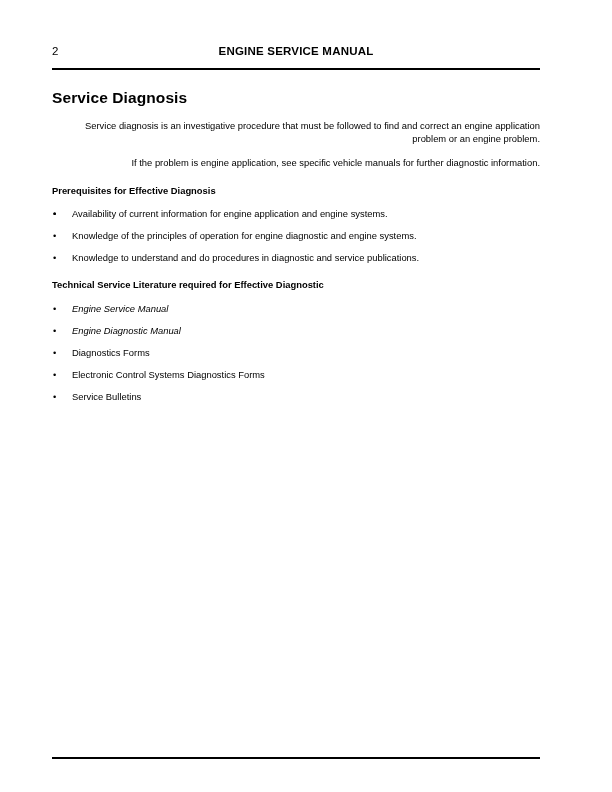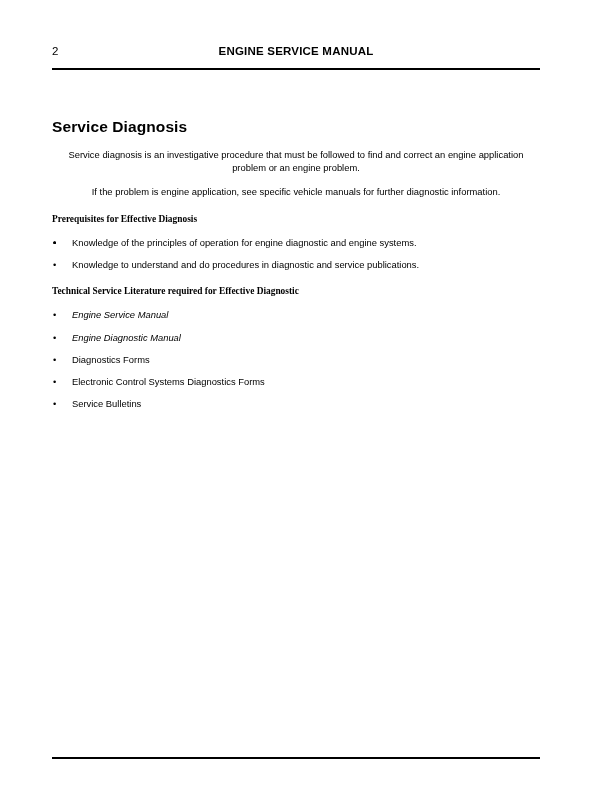--- a/index.html
+++ b/index.html
@@ -67,47 +67,46 @@
     top: 68px;
   }
   .footer-rule {
     position: absolute;
     left: 52px;
     top: 757px;
   }
 
   
   .doc-body {
-    margin-top: 33px;
+    margin-top: 4px;
   }
   h1.section-title {
     font-size: 15.5px;
     line-height: 19px;
     font-weight: bold;
     margin: 0 0 12px 0;
     letter-spacing: 0.1px;
   }
   p.para {
     font-size: 9.4px;
     line-height: 13.2px;
     margin: 0 0 11px 0;
-    text-align: center;
+    text-align: right;
   }
   p.para:last-child {
     margin-bottom: 0;
   }
   .italic {
     font-style: italic;
   }
   h2.subhead {
     font-size: 9.4px;
     line-height: 13.2px;
     font-weight: bold;
     margin: 14px 0 10px 0;
-    font-family: Liberation Serif, serif;
   }
   ul.bullets {
     list-style: none;
     margin: 0;
     padding: 0;
   }
   ul.bullets li {
     position: relative;
     padding-left: 20px;
     font-size: 9.4px;
@@ -159,20 +158,21 @@
 
 
       <h2 class="subhead">Prerequisites for Effective Diagnosis</h2>
 
       <ul class="bullets">
         <li>
           <span class="bullet-marker">•</span>
         </li>
         <li>
           <span class="bullet-marker">•</span>
+          <span class="item-text">Availability of current information for engine application and engine systems.</span>
         </li>
         <li>
           <span class="bullet-marker">•</span>
           <span class="item-text">Knowledge of the principles of operation for engine diagnostic and engine systems.</span>
         </li>
         <li>
           <span class="bullet-marker">•</span>
           <span class="item-text">Knowledge to understand and do procedures in diagnostic and service publications.</span>
         </li>
       </ul>

